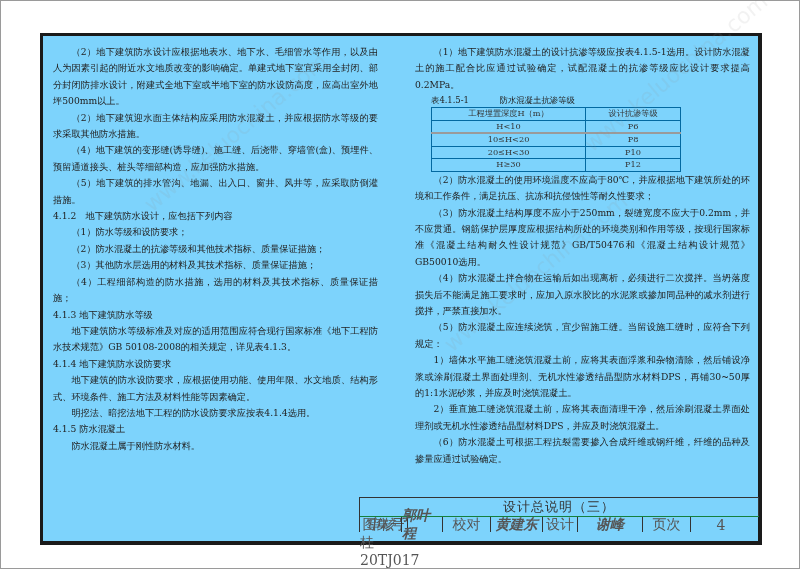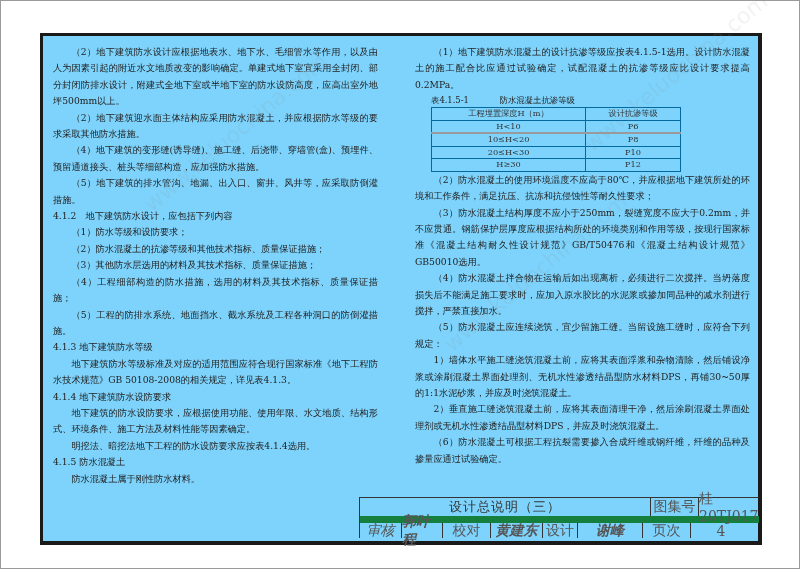--- a/index.html
+++ b/index.html
@@ -13,21 +13,21 @@
   .p { margin:0; text-align:justify; }
   .ind { text-indent:2em; }
   .h { margin:0; }
   .tbl-cap { margin:0 0 0 16px; font-size:8.4px; line-height:14px; }
   .tbl-cap span.t2 { margin-left:28px; }
   table.grade { border-collapse:collapse; margin-left:16px; width:250px; font-size:8.2px; }
   table.grade td { border:1px solid #0369a1; text-align:center; height:11.5px; line-height:11.5px; padding:0; color:#333; }
   table.grade tr.sep td { border-top:2px solid #9a9a9a; }
   .tb { position:absolute; left:316px; top:461px; width:399px; border-left:1px solid #333; border-top:1px solid #333; }
   .tb .row { display:flex; }
-  .tb .row1 { height:18px; border-bottom:7px solid #15803d; }
+  .tb .row1 { height:18px; border-bottom:1px solid #15803d;flex-direction:column; }
   .tb .row2 { height:15px; }
   .tb .cell { border-right:1px solid #333; display:flex; align-items:center; justify-content:center; font-size:14px; color:#555; box-sizing:border-box; }
   .tb .cell:last-child { border-right:none; }
   .tb .title { flex:1; font-size:13px; color:#333; letter-spacing:1px; }
   .sig { font-family:"DejaVu Sans", sans-serif; font-weight:bold; font-style:italic; color:#111; font-size:10px; }
   .wm { position:absolute; color:rgba(150,150,150,0.12); font-family:"DejaVu Sans", sans-serif; font-size:22px; transform:rotate(-40deg); white-space:nowrap; pointer-events:none; }
 </style>
 </head>
 <body>
 
@@ -38,21 +38,20 @@
   <div class="col left" style="top:8px;">
     <p class="p ind">（2）地下建筑防水设计应根据地表水、地下水、毛细管水等作用，以及由人为因素引起的附近水文地质改变的影响确定。单建式地下室宜采用全封闭、部分封闭防排水设计，附建式全地下室或半地下室的防水设防高度，应高出室外地坪500mm以上。</p>
     <p class="p ind">（2）地下建筑迎水面主体结构应采用防水混凝土，并应根据防水等级的要求采取其他防水措施。</p>
     <p class="p ind">（4）地下建筑的变形缝(诱导缝)、施工缝、后浇带、穿墙管(盒)、预埋件、预留通道接头、桩头等细部构造，应加强防水措施。</p>
     <p class="p ind">（5）地下建筑的排水管沟、地漏、出入口、窗井、风井等，应采取防倒灌措施。</p>
     <p class="h">4.1.2　地下建筑防水设计，应包括下列内容</p>
     <p class="p ind">（1）防水等级和设防要求；</p>
     <p class="p ind">（2）防水混凝土的抗渗等级和其他技术指标、质量保证措施；</p>
     <p class="p ind">（3）其他防水层选用的材料及其技术指标、质量保证措施；</p>
     <p class="p ind">（4）工程细部构造的防水措施，选用的材料及其技术指标、质量保证措施；</p>
-    <p class="p ind">（5）工程的防排水系统、地面挡水、截水系统及工程各种洞口的防倒灌措施。</p>
     <p class="h">4.1.3 地下建筑防水等级</p>
     <p class="p ind">地下建筑防水等级标准及对应的适用范围应符合现行国家标准《地下工程防水技术规范》GB 50108-2008的相关规定，详见表4.1.3。</p>
     <p class="h">4.1.4 地下建筑防水设防要求</p>
     <p class="p ind">地下建筑的防水设防要求，应根据使用功能、使用年限、水文地质、结构形式、环境条件、施工方法及材料性能等因素确定。</p>
     <p class="p ind">明挖法、暗挖法地下工程的防水设防要求应按表4.1.4选用。</p>
     <p class="h">4.1.5 防水混凝土</p>
     <p class="p ind">防水混凝土属于刚性防水材料。</p>
   </div>
 
   <div class="col right" style="top:8px;">

